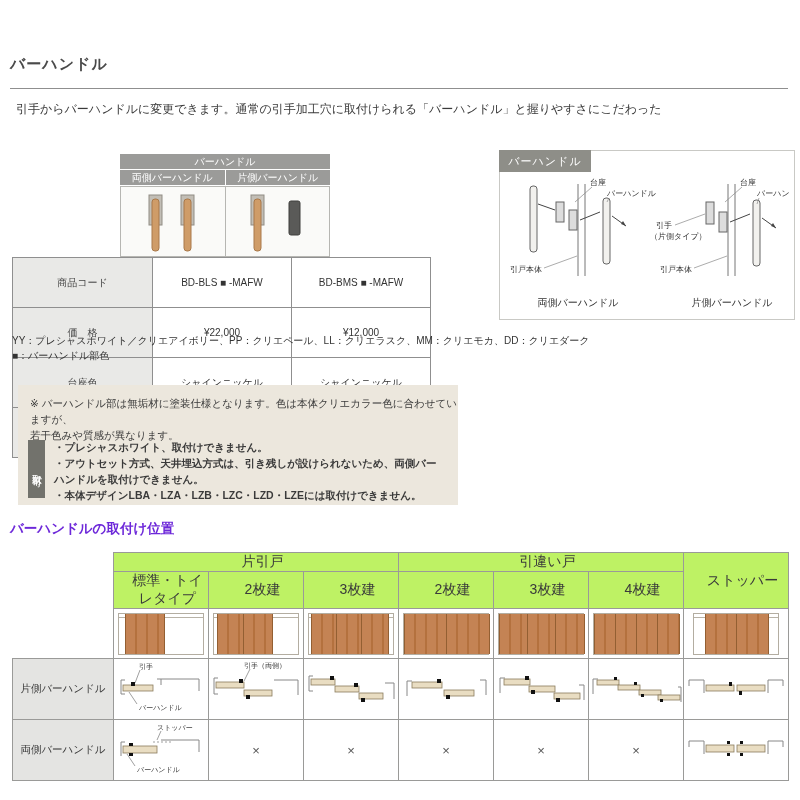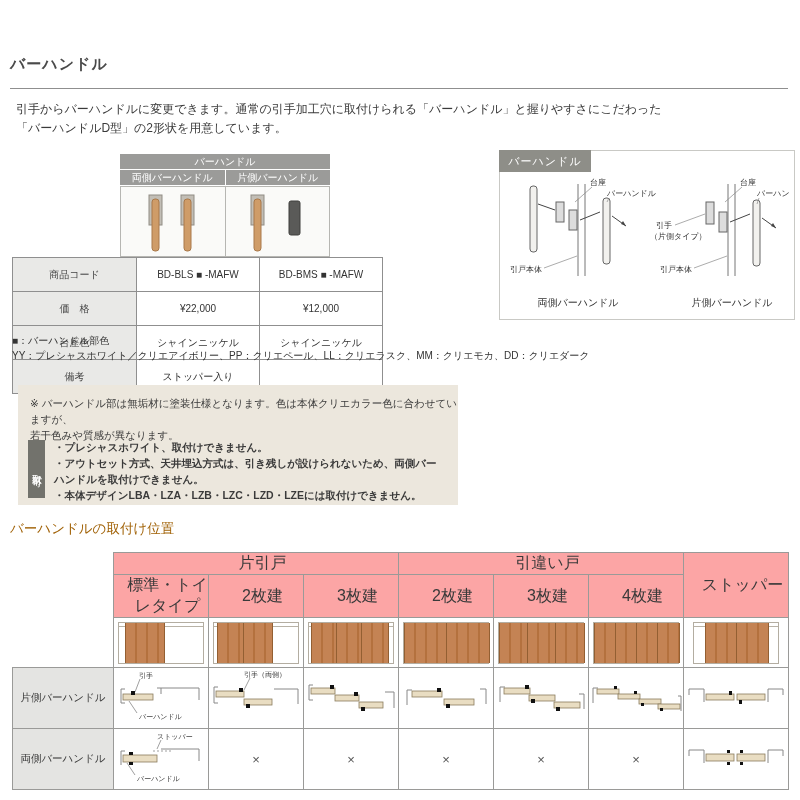--- a/index.html
+++ b/index.html
@@ -18,21 +18,21 @@
   
   .pt-head{left:120px;top:154px;width:210px;height:15px;background:#9b9b99;color:#fff;
     font-size:10px;text-align:center;line-height:15px;}
   .pt-sub{left:120px;top:170px;width:210px;height:15px;display:flex;gap:1px;background:#fff;}
   .pt-sub div{flex:1;background:#9b9b99;color:#fff;font-size:10px;text-align:center;line-height:15px;}
   .pt-img{left:120px;top:186px;width:210px;height:71px;display:flex;}
   .pt-img .cell{flex:1;background:#fafaf8;border:1px solid #b6b6b2;margin-left:-1px;
     display:flex;align-items:center;justify-content:center;}
   .pt-img .cell:first-child{margin-left:0;}
   table.spec{left:12px;top:257px;width:319px;border-collapse:collapse;table-layout:fixed;position:absolute;}
-  table.spec td{border:1px solid #8f8f8f;height:17px;font-size:10px;text-align:center;padding:8px;}
+  table.spec td{border:1px solid #8f8f8f;height:17px;font-size:10px;text-align:center;padding:16px;}
   table.spec td.lbl{background:#e9e9e7;color:#444;width:107px;}
   table.spec td.val{background:#fff;width:106px;}
 
   
   .dg-panel{left:499px;top:150px;width:294px;height:168px;border:1px solid #c9c9c5;background:#fff;}
   .dg-badge{left:499px;top:150px;width:92px;height:22px;background:#8e8e88;color:#fff;
     font-size:11px;text-align:center;line-height:22px;letter-spacing:1px;}
   .dg-svg{left:500px;top:172px;}
   .sv-lbl{font-size:8px;fill:#333;}
   .sv-cap{font-size:10px;fill:#333;}
@@ -48,25 +48,25 @@
   
   .caution{left:18px;top:385px;width:440px;height:120px;background:#ece7dd;}
   .caution-note{position:absolute;left:12px;top:10px;font-size:10.5px;line-height:16px;color:#3a3a3a;}
   .caution-badge{position:absolute;left:10px;top:55px;width:17px;height:58px;background:#72726c;color:#fff;
     font-size:10px;writing-mode:vertical-rl;text-orientation:upright;display:flex;
     align-items:center;justify-content:center;letter-spacing:1px;}
   .caution-items{position:absolute;left:36px;top:54px;width:392px;font-size:10.5px;line-height:16px;
     font-weight:bold;color:#3a3a3a;}
 
   
-  .pos-title{left:10px;top:520px;font-size:13.5px;font-weight:normal;color:#a16207;}
+  .pos-title{left:10px;top:520px;font-size:13.5px;font-weight:bold;color:#6d28d9;}
   table.pos{left:12px;top:552px;border-collapse:collapse;table-layout:fixed;position:absolute;}
   table.pos td{border:1px solid #9a9a98;padding:0;text-align:center;vertical-align:middle;}
   table.pos td.nb{border:none;background:#fff;}
-  table.pos td.h{background:#fca5a5;font-size:16px;color:#3a3a3a;padding-left:13px;}
+  table.pos td.h{background:#bef264;font-size:14px;color:#3a3a3a;padding-left:13px;}
   table.pos td.rl{background:#e4e4e2;font-size:10.5px;color:#3a3a3a;}
   table.pos td.ic{background:#fff;}
   table.pos td.cross{background:#fff;font-size:13px;color:#555;}
 
   
   .door{width:84px;height:40px;border:1px solid #b3ada1;position:relative;background:#fff;margin:0 auto;}
   .door .rail{position:absolute;left:0;right:0;top:3px;border-top:1px solid #b8b2a6;}
   .door .pnl{position:absolute;top:0;bottom:0;
     background:repeating-linear-gradient(90deg,#c48354 0 9px,#b4713e 9px 11px);
     border-left:1px solid #935f32;border-right:1px solid #935f32;}
@@ -79,21 +79,20 @@
   .ld{stroke:#777;stroke-width:0.7;fill:none;}
   .dash{stroke:#777;stroke-width:0.7;stroke-dasharray:2 2;fill:none;}
 </style>
 </head>
 <body>
 
 <div class="abs page-title">バーハンドル</div>
 <div class="abs title-rule"></div>
 <div class="abs intro">
   <div>引手からバーハンドルに変更できます。通常の引手加工穴に取付けられる「バーハンドル」と握りやすさにこだわった</div>
-  <div>「バーハンドルD型」の2形状を用意しています。</div>
 </div>
 
 <div class="abs pt-head">バーハンドル</div>
 <div class="abs pt-sub">
   <div>両側バーハンドル</div>
   <div>片側バーハンドル</div>
 </div>
 <div class="abs pt-img">
   <div class="cell">
     <svg width="100" height="66" viewBox="0 0 100 66">
@@ -172,22 +171,22 @@
   <line class="sv-ld" x1="259" y1="26" x2="257" y2="32"></line>
   <text class="sv-lbl" x="156" y="56">引手</text>
   <text class="sv-lbl" x="150" y="67">（片側タイプ）</text>
   <line class="sv-ld" x1="175" y1="53" x2="205" y2="42"></line>
   <text class="sv-lbl" x="160" y="100">引戸本体</text>
   <line class="sv-ld" x1="194" y1="96" x2="227" y2="84"></line>
   <text class="sv-cap" x="232" y="134" text-anchor="middle">片側バーハンドル</text>
 </svg>
 
 <div class="abs notes">
+  <div>YY：プレシャスホワイト／クリエアイボリー、PP：クリエペール、LL：クリエラスク、MM：クリエモカ、DD：クリエダーク</div>
   <div>■：バーハンドル部色</div>
-  <div>YY：プレシャスホワイト／クリエアイボリー、PP：クリエペール、LL：クリエラスク、MM：クリエモカ、DD：クリエダーク</div>
 </div>
 
 <div class="abs caution">
   <div class="caution-note">
     <div>※ バーハンドル部は無垢材に塗装仕様となります。色は本体クリエカラー色に合わせていますが、</div>
     <div>若干色みや質感が異なります。</div>
   </div>
   <div class="caution-badge">取付不可</div>
   <div class="caution-items">
     <div>・プレシャスホワイト、取付けできません。</div>

